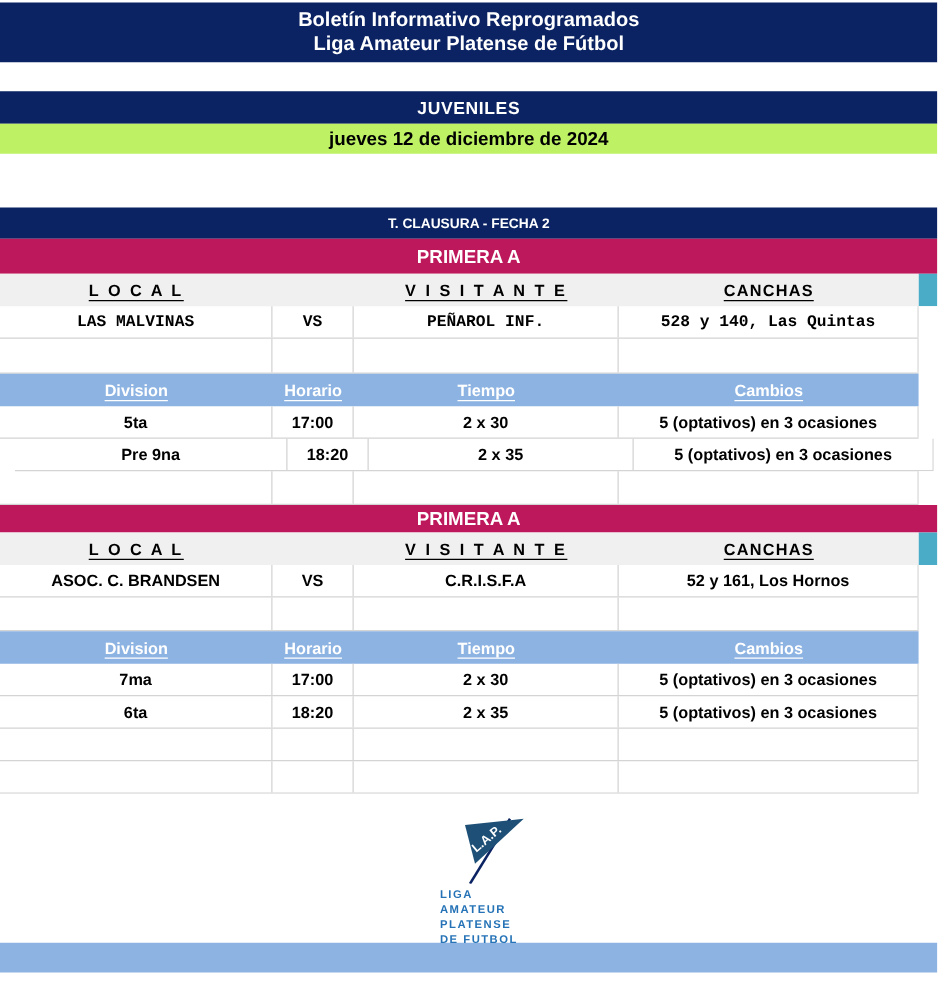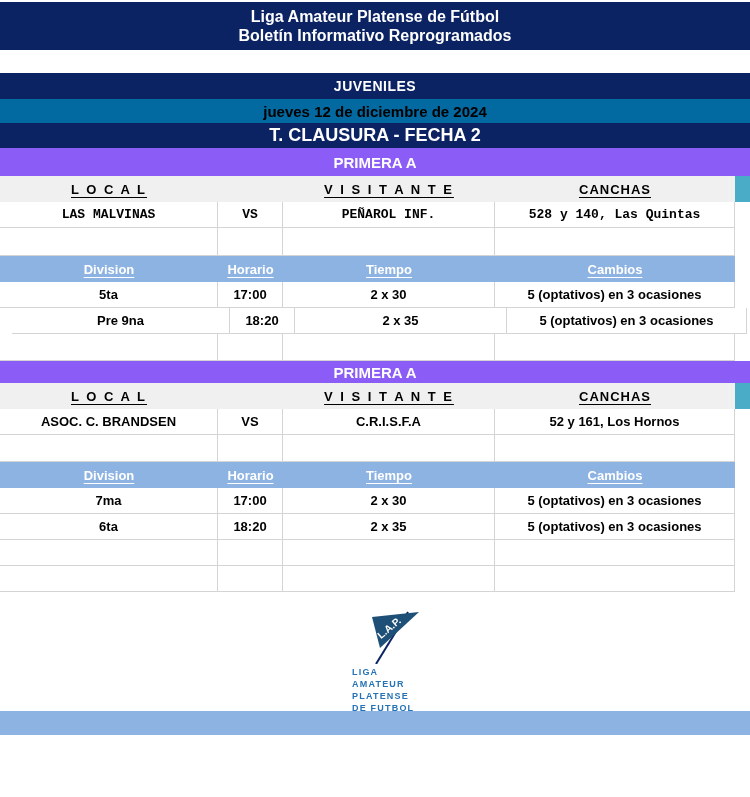--- a/index.html
+++ b/index.html
@@ -18,22 +18,22 @@
 
   
   .band {
     display: flex;
     align-items: center;
     justify-content: center;
     text-align: center;
     width: 750px;
   }
   .navy  { background: #0b2363; color: #ffffff; }
-  .teal  { background: #8b5cf6; color: #ffffff; }
-  .ltgray{ background: #0369a1; color: #000000; }
+  .teal  { background: #be185d; color: #ffffff; }
+  .ltgray{ background: #bef264; color: #000000; }
 
   .title-band {
     margin-top: 2px;
     height: 48px;
     flex-direction: column;
     gap: 1px;
     font-size: 16px;
   }
   .gap-row   { height: 23px; background: #ffffff; }
   .juveniles { height: 26px; font-size: 14px; letter-spacing: .5px; }
@@ -104,30 +104,30 @@
   }
 
   .bottom-bar { height: 24px; background: #8db3e2; }
 </style>
 </head>
 <body>
 
 <div class="page">
 
   <div class="band navy title-band">
+    <div>Boletín Informativo Reprogramados</div>
     <div>Liga Amateur Platense de Fútbol</div>
-    <div>Boletín Informativo Reprogramados</div>
   </div>
 
   <div class="gap-row"></div>
 
   <div class="band navy juveniles">JUVENILES</div>
   <div class="band ltgray date-row">jueves 12 de diciembre de 2024</div>
 
-  <div class="band navy" style="height:25px;font-size:18px;">T. CLAUSURA - FECHA 2</div>
+  <div class="band navy" style="height:25px;font-size:11px;margin-top:43px;">T. CLAUSURA - FECHA 2</div>
   <div class="band teal" style="height:28px;font-size:15px;">PRIMERA A</div>
 
   <div class="grid-row match-header" style="height:26px;">
     <div class="cells">
       <div class="cell cA">
           <span class="u ls">L O C A L</span>
         </div>
       <div class="cell cB"></div>
       <div class="cell cC">
           <span class="u ls">V I S I T A N T E</span>

